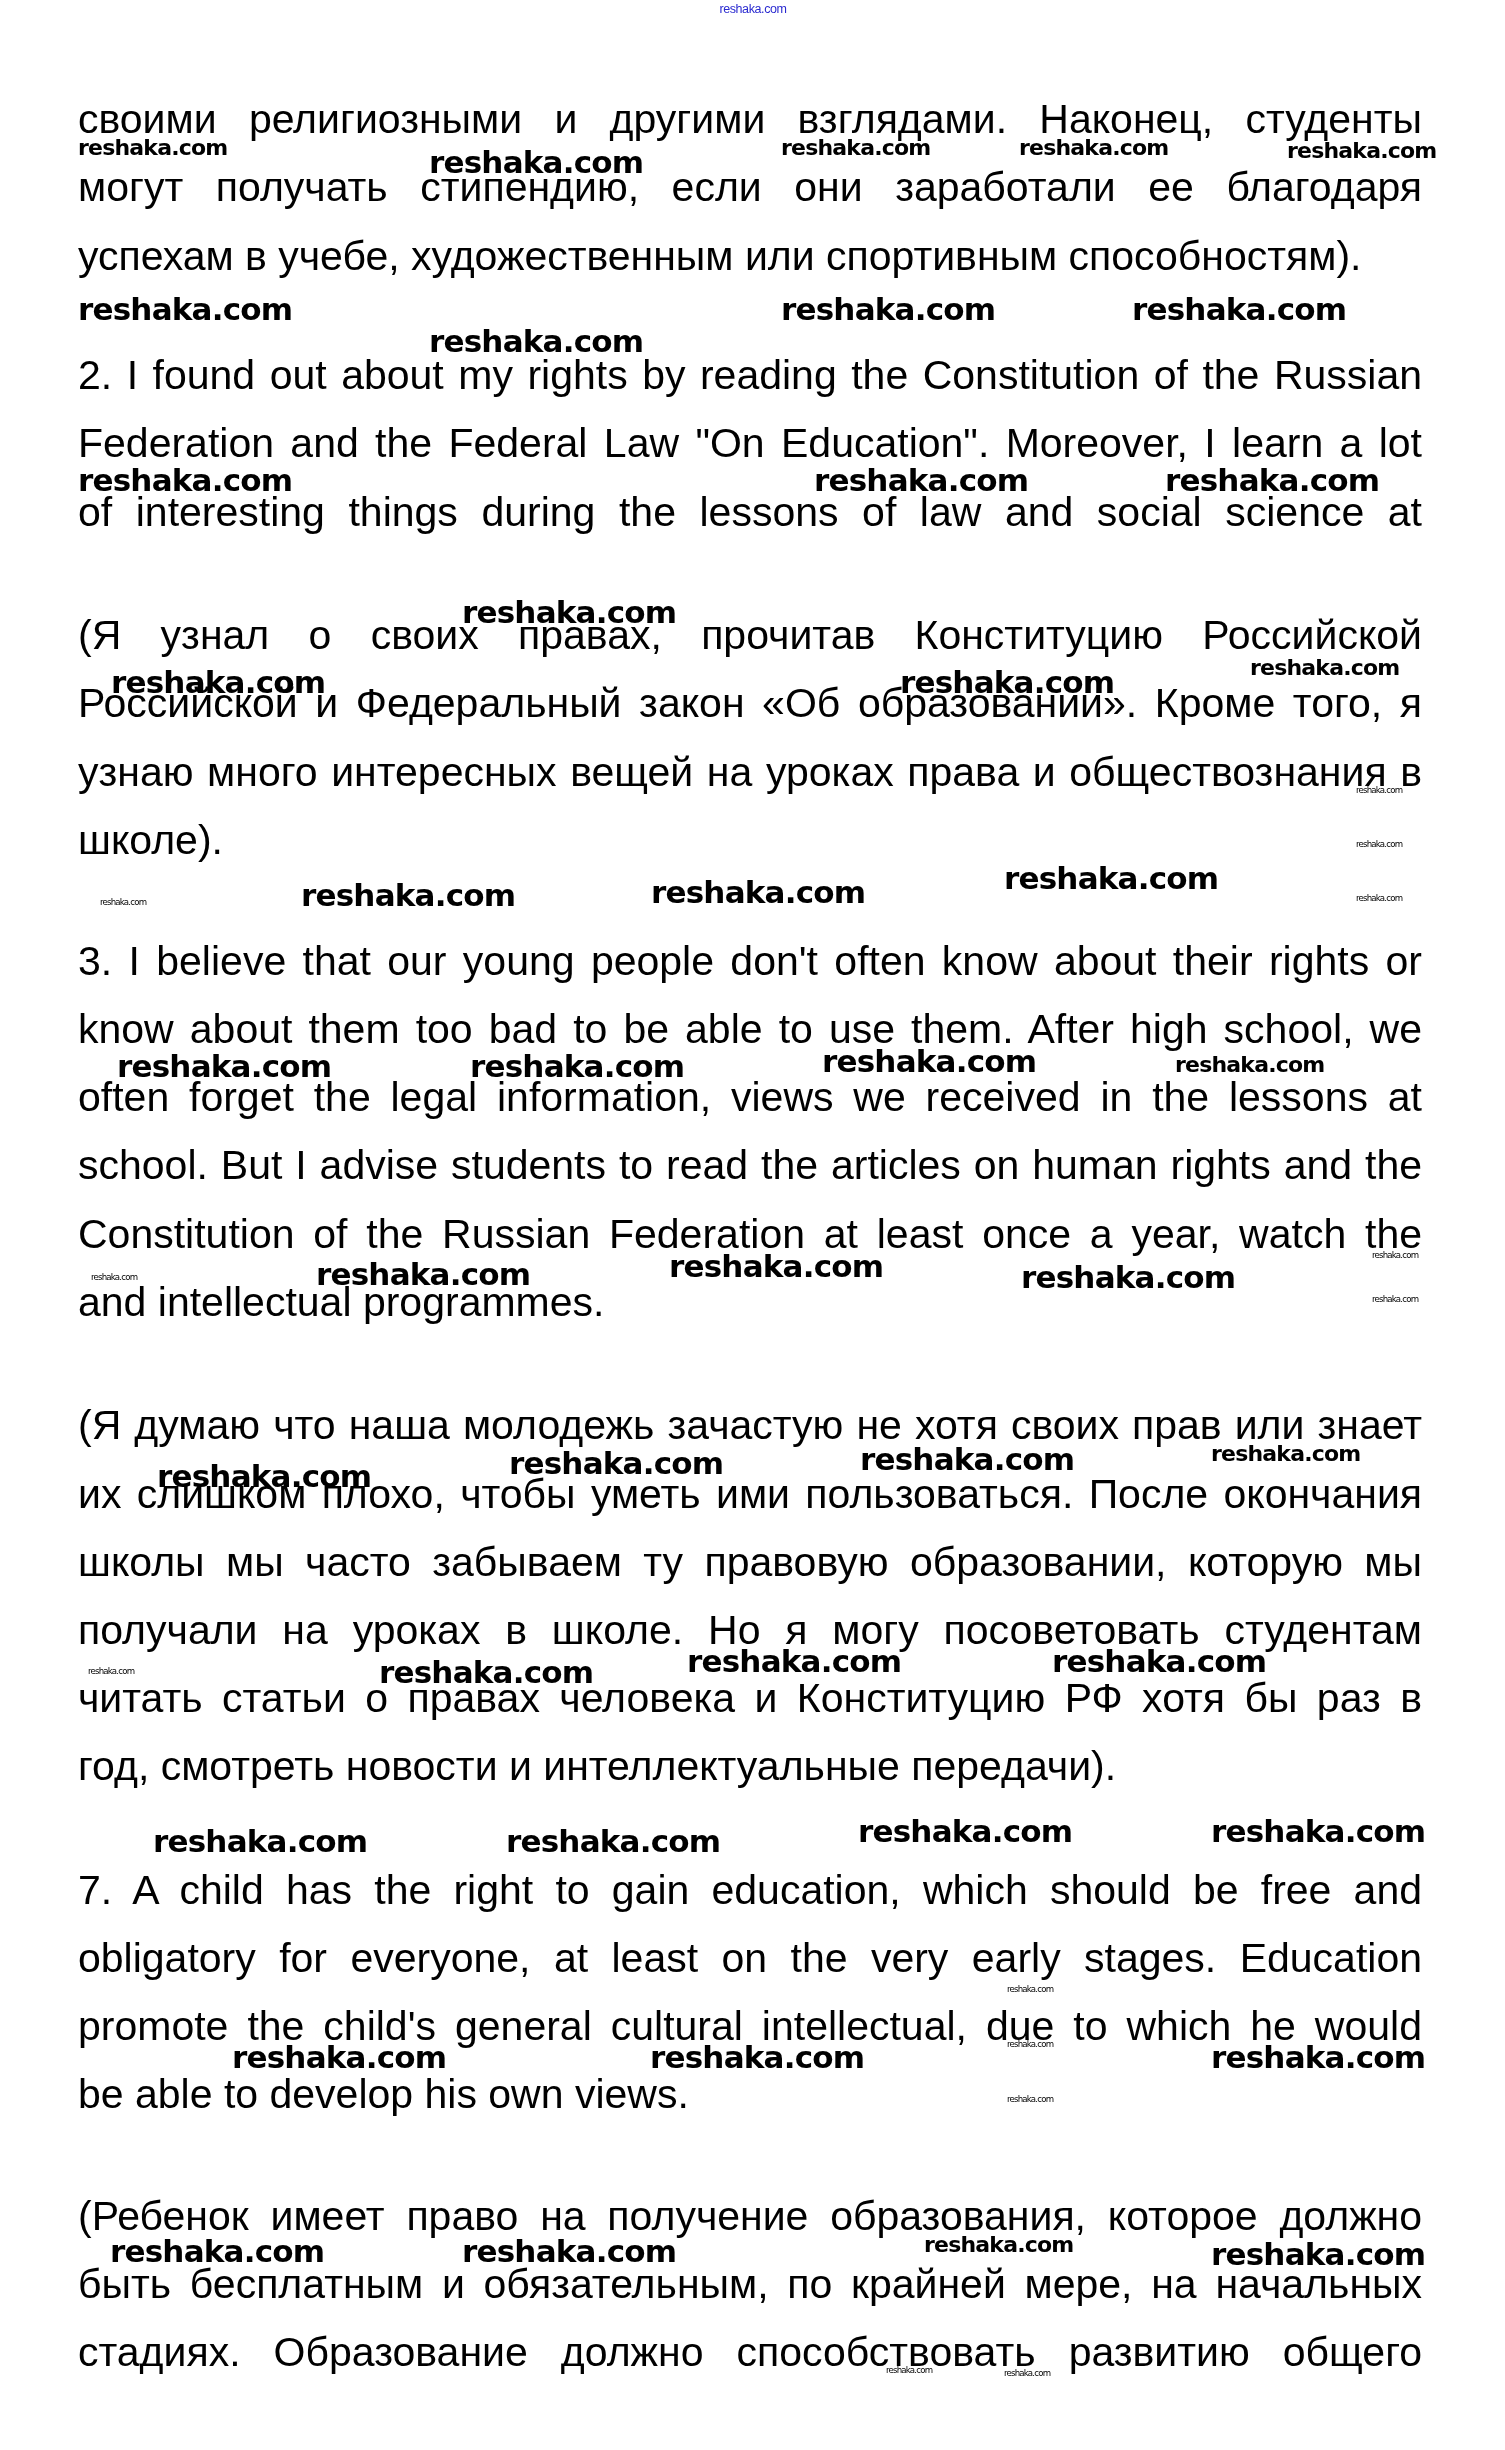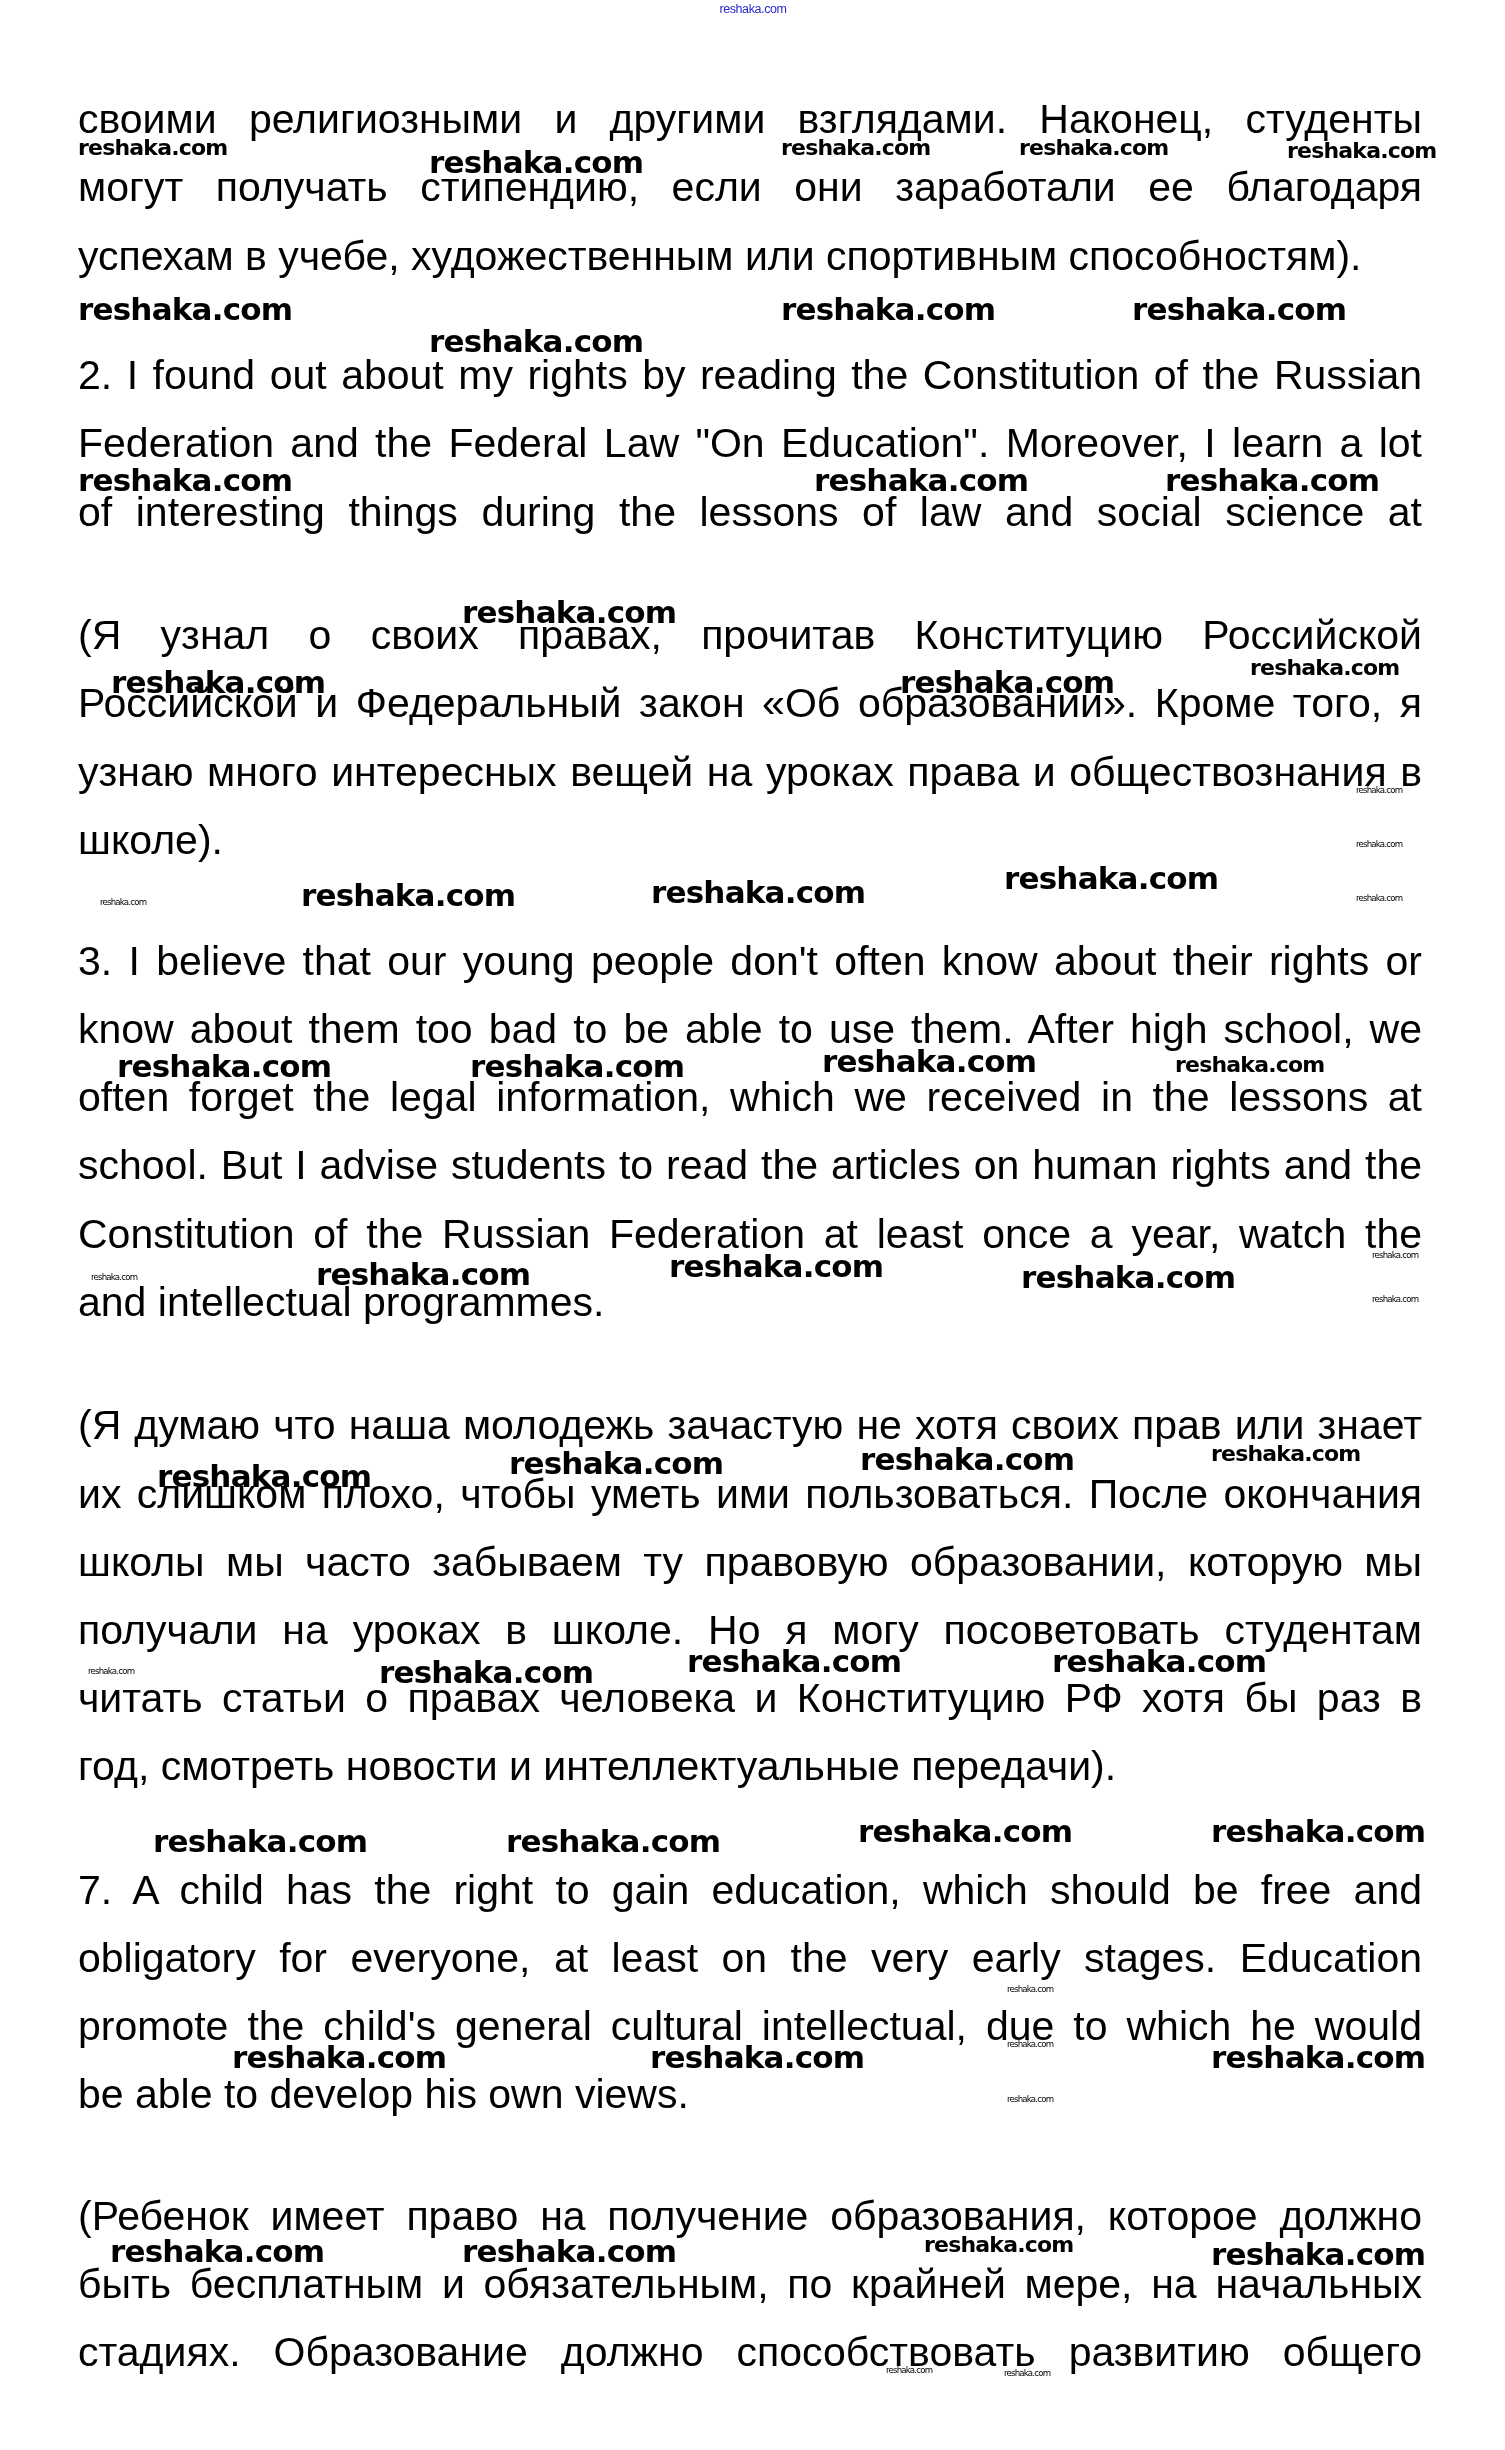--- a/index.html
+++ b/index.html
@@ -37,21 +37,21 @@
 <div class="line just" style="top:420px">Federation and the Federal Law "On Education". Moreover, I learn a lot</div>
 <div class="line just" style="top:489px">of interesting things during the lessons of law and social science at school.</div>
 
 <div class="line just" style="top:612px">(Я узнал о своих правах, прочитав Конституцию Российской</div>
 <div class="line just" style="top:680px">Российской и Федеральный закон «Об образовании». Кроме того, я</div>
 <div class="line just" style="top:749px">узнаю много интересных вещей на уроках права и обществознания в</div>
 <div class="line" style="top:817px">школе).</div>
 
 <div class="line just" style="top:938px">3. I believe that our young people don't often know about their rights or</div>
 <div class="line just" style="top:1006px">know about them too bad to be able to use them. After high school, we</div>
-<div class="line just" style="top:1074px">often forget the legal information, which we received in the lessons at</div>
+<div class="line just" style="top:1074px">often forget the legal information, views we received in the lessons at</div>
 <div class="line just" style="top:1142px">school. But I advise students to read the articles on human rights and the</div>
 <div class="line just" style="top:1211px">Constitution of the Russian Federation at least once a year, watch the news</div>
 <div class="line" style="top:1279px">and intellectual programmes.</div>
 
 <div class="line just" style="top:1402px">(Я думаю что наша молодежь зачастую не хотя своих прав или знает</div>
 <div class="line just" style="top:1471px">их слишком плохо, чтобы уметь ими пользоваться. После окончания</div>
 <div class="line just" style="top:1539px">школы мы часто забываем ту правовую образовании, которую мы</div>
 <div class="line just" style="top:1607px">получали на уроках в школе. Но я могу посоветовать студентам</div>
 <div class="line just" style="top:1675px">читать статьи о правах человека и Конституцию РФ хотя бы раз в</div>
 <div class="line" style="top:1743px">год, смотреть новости и интеллектуальные передачи).</div>

